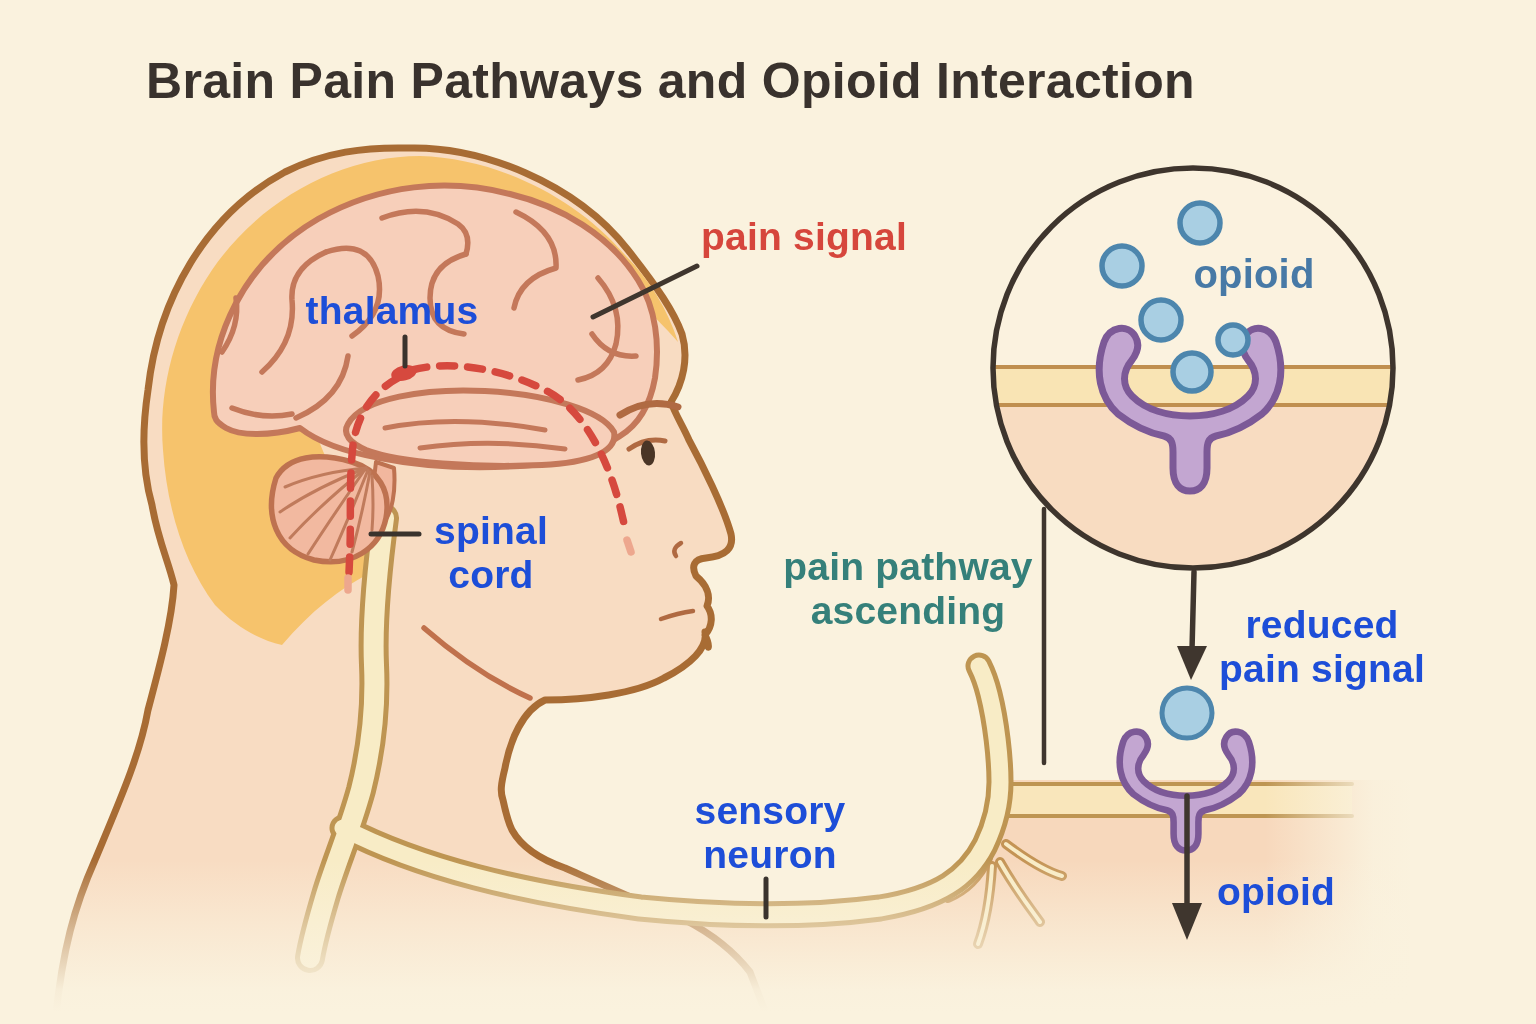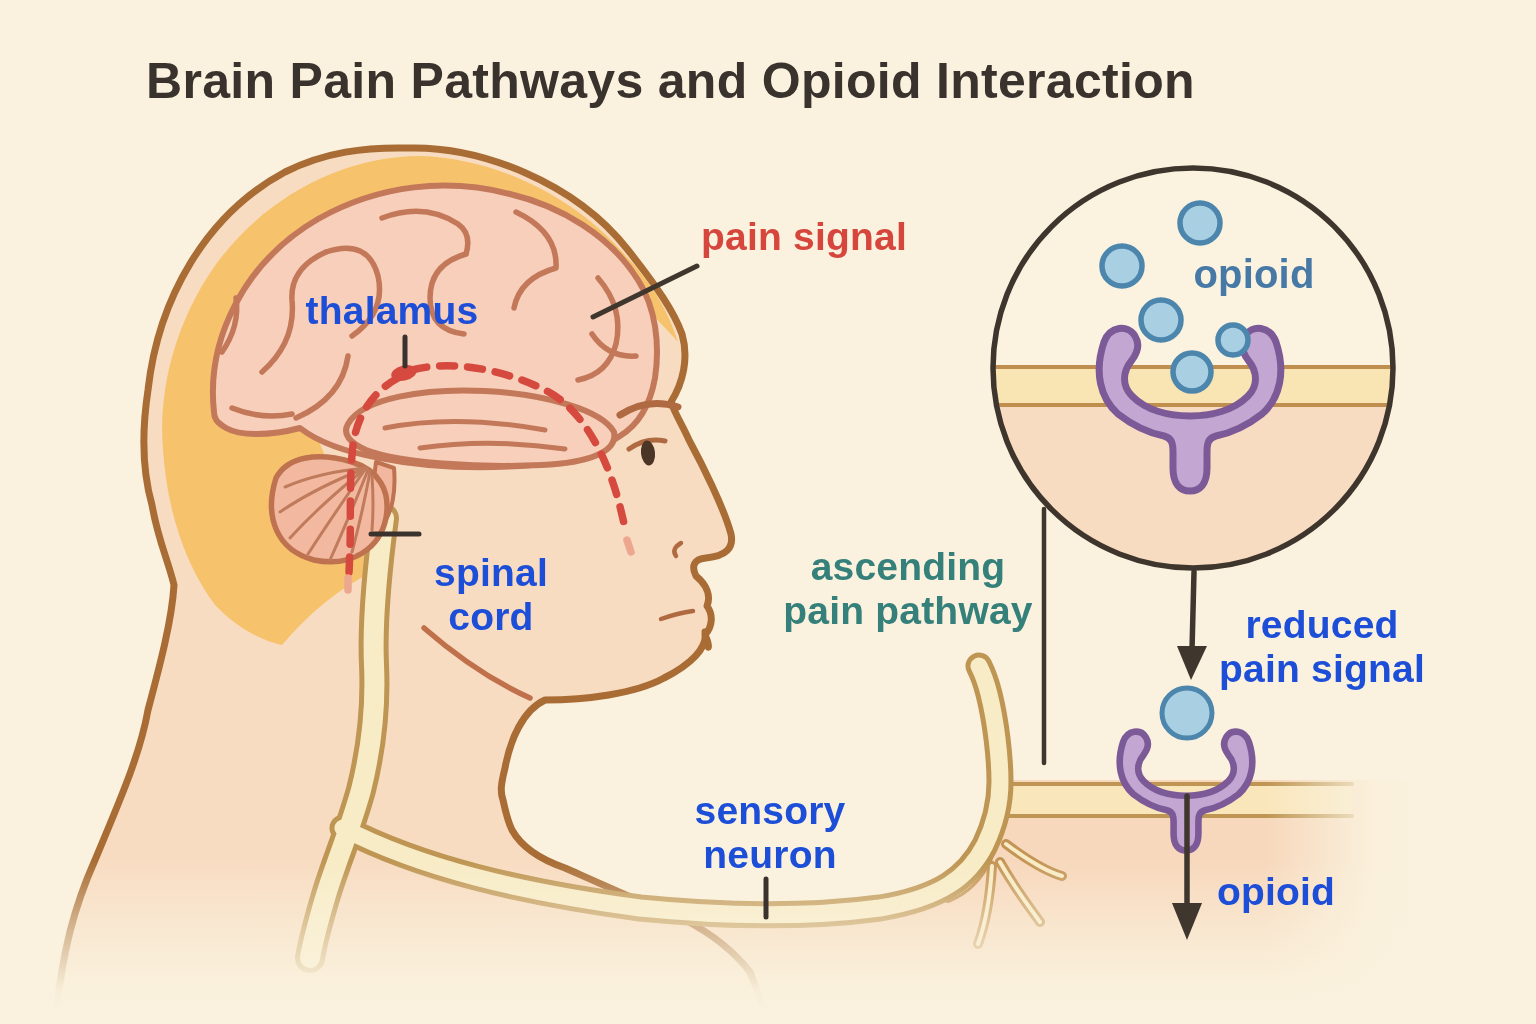--- a/index.html
+++ b/index.html
@@ -195,28 +195,28 @@
     <line x1="766" y1="879" x2="766" y2="917" stroke-width="5" stroke="#3A332D"></line>
   </g>
 </svg>
 
 <div id="title">Brain Pain Pathways and Opioid Interaction</div>
 
 <div class="label" style="left:292px;top:289px;width:200px;">thalamus</div>
 
 <div class="label red" style="left:684px;top:215px;width:240px;">pain signal</div>
 
-<div class="label" style="left:421px;top:509px;width:140px;margin-top:42px;">
+<div class="label" style="left:421px;top:509px;width:140px;">
   <span>spinal</span>
   <span>cord</span>
 </div>
 
 <div class="label teal" style="left:768px;top:545px;width:280px;">
+  <span>pain pathway</span>
   <span>ascending</span>
-  <span>pain pathway</span>
 </div>
 
 <div class="label" style="left:670px;top:789px;width:200px;">
   <span>sensory</span>
   <span>neuron</span>
 </div>
 
 <div class="label blue" style="left:1174px;top:252px;width:160px;font-size:40px;">opioid</div>
 
 <div class="label" style="left:1182px;top:603px;width:280px;">

